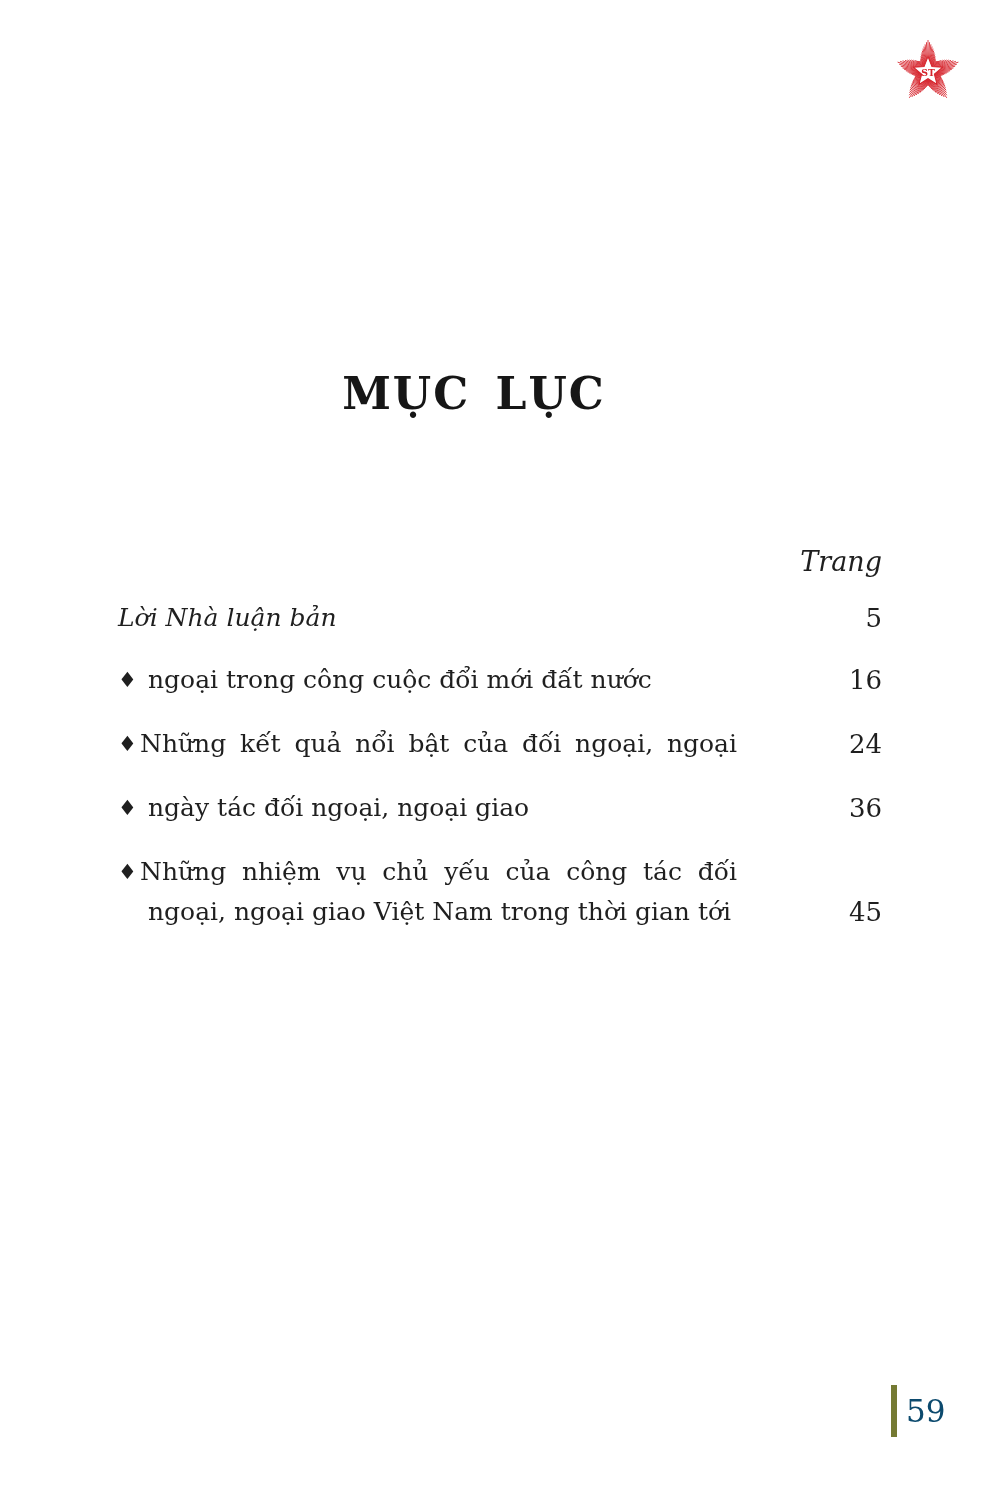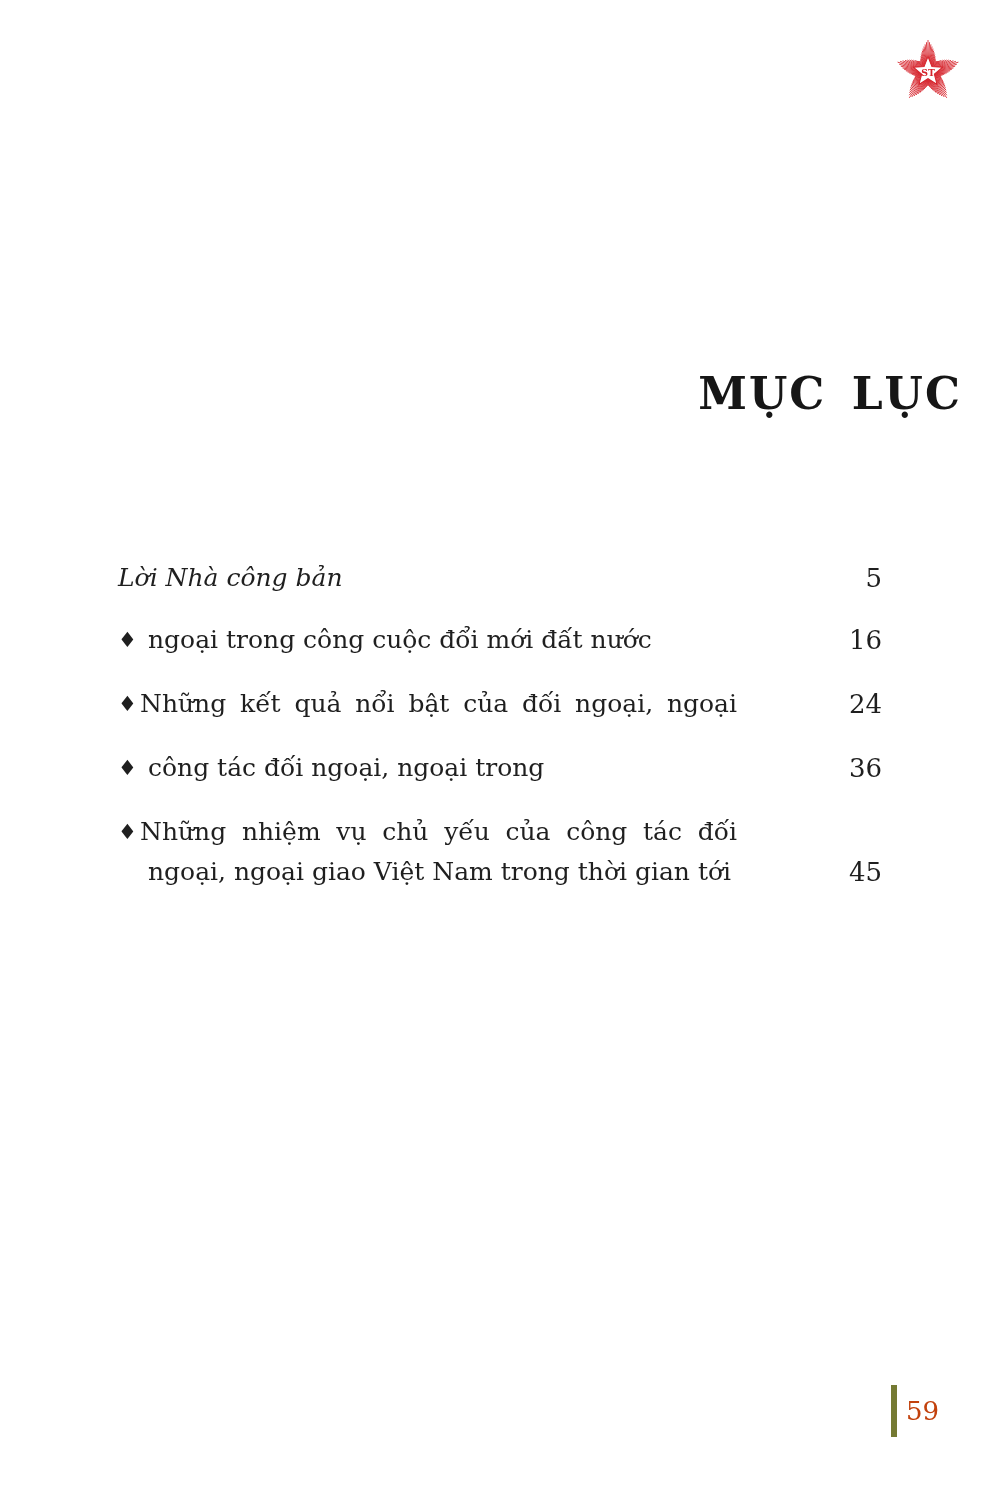--- a/index.html
+++ b/index.html
@@ -17,22 +17,22 @@
     font-family:"DejaVu Serif","Liberation Serif",serif;
     color:var(--ink);
   }
   .logo{
     position:absolute;
     left:894px; top:38px;
     width:68px; height:68px;
   }
   .doc-title{
     position:absolute;
-    top:368px; left:14px; width:948px;
-    text-align:right;
+    top:368px; left:0; width:948px;
+    text-align:center;
     font-size:44px;
     font-weight:bold;
     letter-spacing:2px;
     word-spacing:8px;
     color:#161616;
   }
   .toc{
     position:absolute;
     left:118px; top:542px;
     width:764px;
@@ -89,22 +89,22 @@
     height:52px;
     display:flex;
     align-items:center;
   }
   .footer-bar{
     width:6px; height:52px;
     background:var(--olive);
   }
   .footer-page{
     margin-left:9px;
-    font-size:26px;
-    color:#c2410c;
+    font-size:31px;
+    color:#0c4a6e;
   }
 </style>
 </head>
 <body>
 
 <svg class="logo" id="logo-svg" viewBox="0 0 66 66">
     <line x1="33" y1="27" x2="33" y2="2" stroke="#d6242c" stroke-width="0.85"></line>
     <line x1="33.314015737457666" y1="27.008222791472555" x2="34.51437248727201" y2="4.104051574227782" stroke="#d6242c" stroke-width="0.85"></line>
     <line x1="33.62717077960592" y1="27.03286862779036" x2="35.816520255102716" y2="6.202599800252795" stroke="#d6242c" stroke-width="0.85"></line>
     <line x1="33.93860679024139" y1="27.073869956429174" x2="36.91595616328936" y2="8.275625842630731" stroke="#d6242c" stroke-width="0.85"></line>
@@ -225,23 +225,24 @@
     <line x1="32.37282922039408" y1="27.03286862779036" x2="30.183479744897287" y2="6.202599800252791" stroke="#d6242c" stroke-width="0.85"></line>
     <line x1="32.685984262542334" y1="27.008222791472555" x2="31.485627512727973" y2="4.104051574227782" stroke="#d6242c" stroke-width="0.85"></line>
     <polygon points="33.00,18.00 36.82,27.74 47.27,28.36 39.18,35.01 41.82,45.14 33.00,39.50 24.18,45.14 26.82,35.01 18.73,28.36 29.18,27.74" fill="#ffffff" stroke="#d6242c" stroke-width="1"></polygon>
     <text x="33" y="36.5" text-anchor="middle" font-size="9" font-weight="bold" font-family="DejaVu Serif, serif" fill="#d6242c">ST</text>
   </svg>
 
 <h1 class="doc-title">MỤC LỤC</h1>
 
 <div class="toc">
 
+  <div class="trang-row">Trang</div>
 
   <div class="toc-row preface-row">
-    <div class="preface-label">Lời Nhà công bản</div>
+    <div class="preface-label">Lời Nhà luận bản</div>
     <div class="row-page">5</div>
   </div>
 
   <div class="toc-row item-row first">
     <div class="row-body">
       <span class="bullet">♦</span>
       <div class="item-text">
         <div class="item-line2">ngoại trong công cuộc đổi mới đất nước</div>
       </div>
     </div>
@@ -255,21 +256,21 @@
         <div class="item-line1">Những kết quả nổi bật của đối ngoại, ngoại</div>
       </div>
     </div>
     <div class="row-page">24</div>
   </div>
 
   <div class="toc-row item-row">
     <div class="row-body">
       <span class="bullet">♦</span>
       <div class="item-text">
-        <div class="item-line2">công tác đối ngoại, ngoại trong</div>
+        <div class="item-line2">ngày tác đối ngoại, ngoại giao</div>
       </div>
     </div>
     <div class="row-page">36</div>
   </div>
 
   <div class="toc-row item-row">
     <div class="row-body">
       <span class="bullet">♦</span>
       <div class="item-text">
         <div class="item-line1">Những nhiệm vụ chủ yếu của công tác đối</div>

